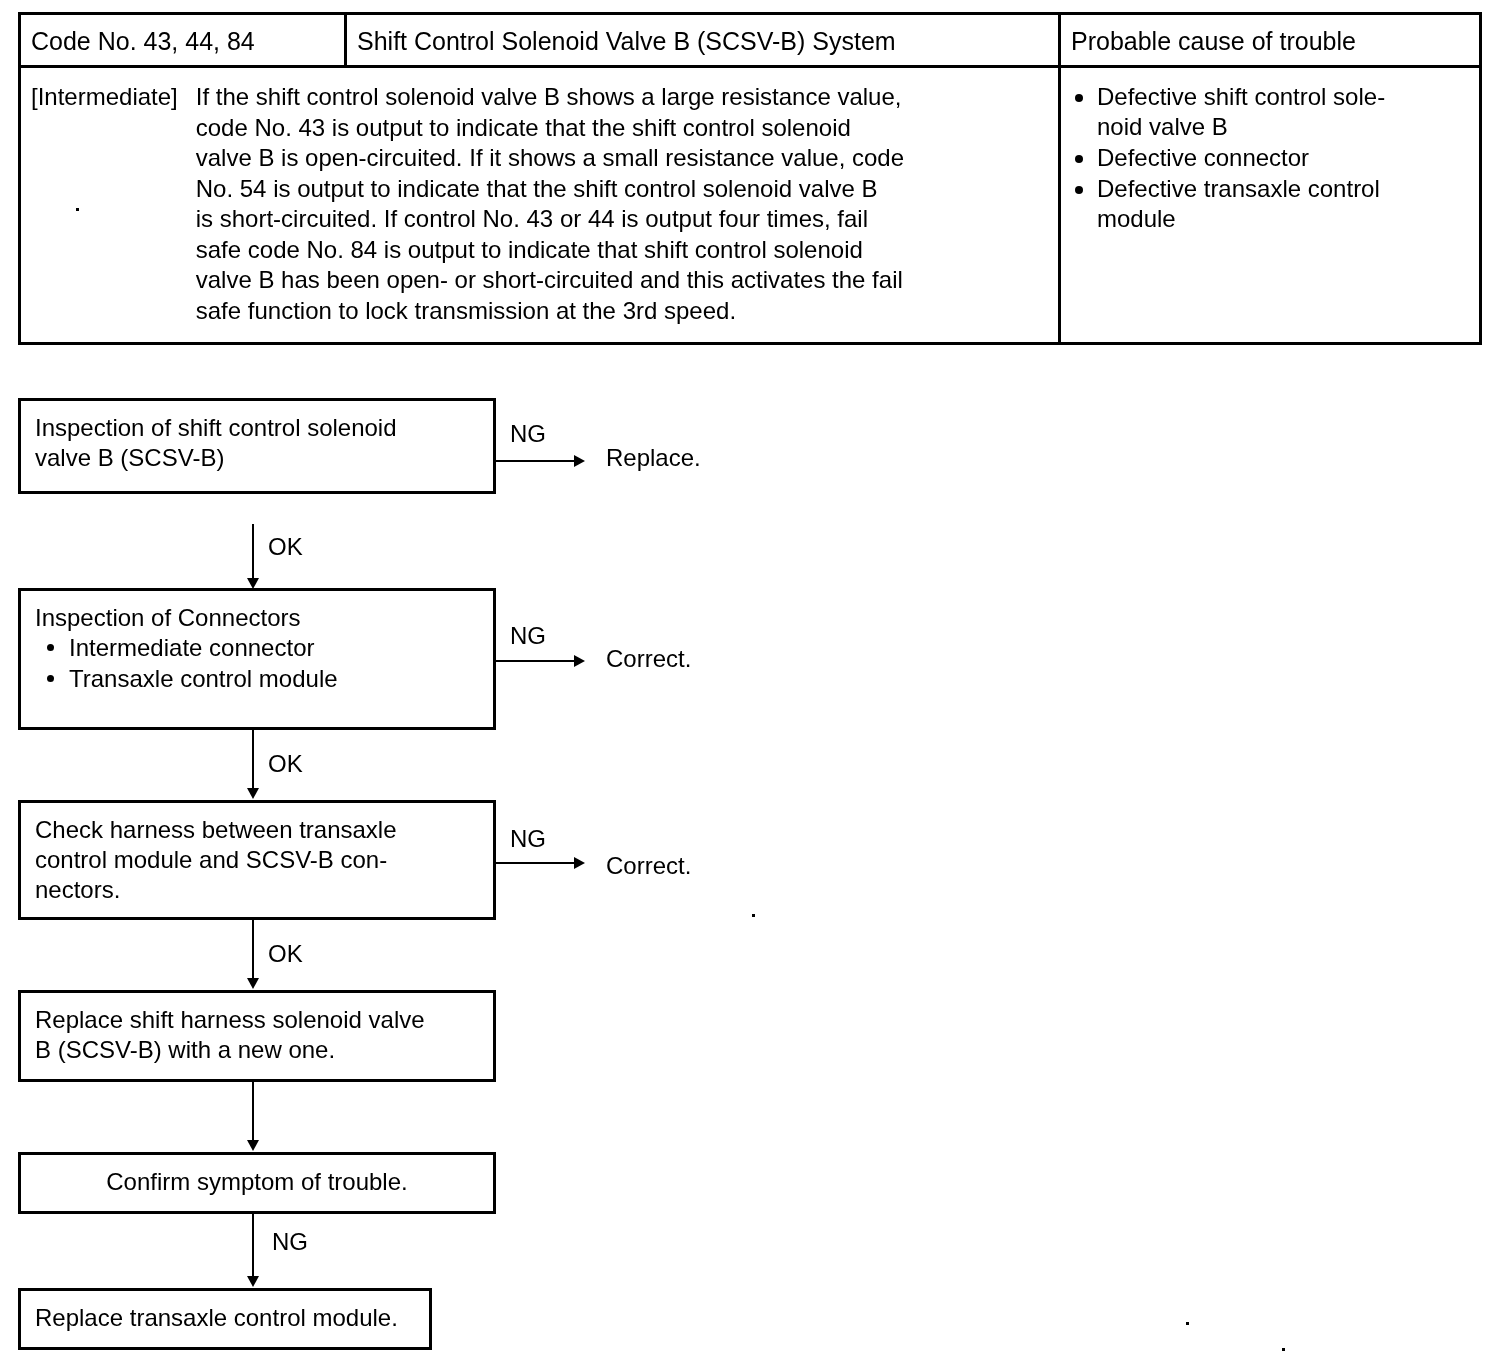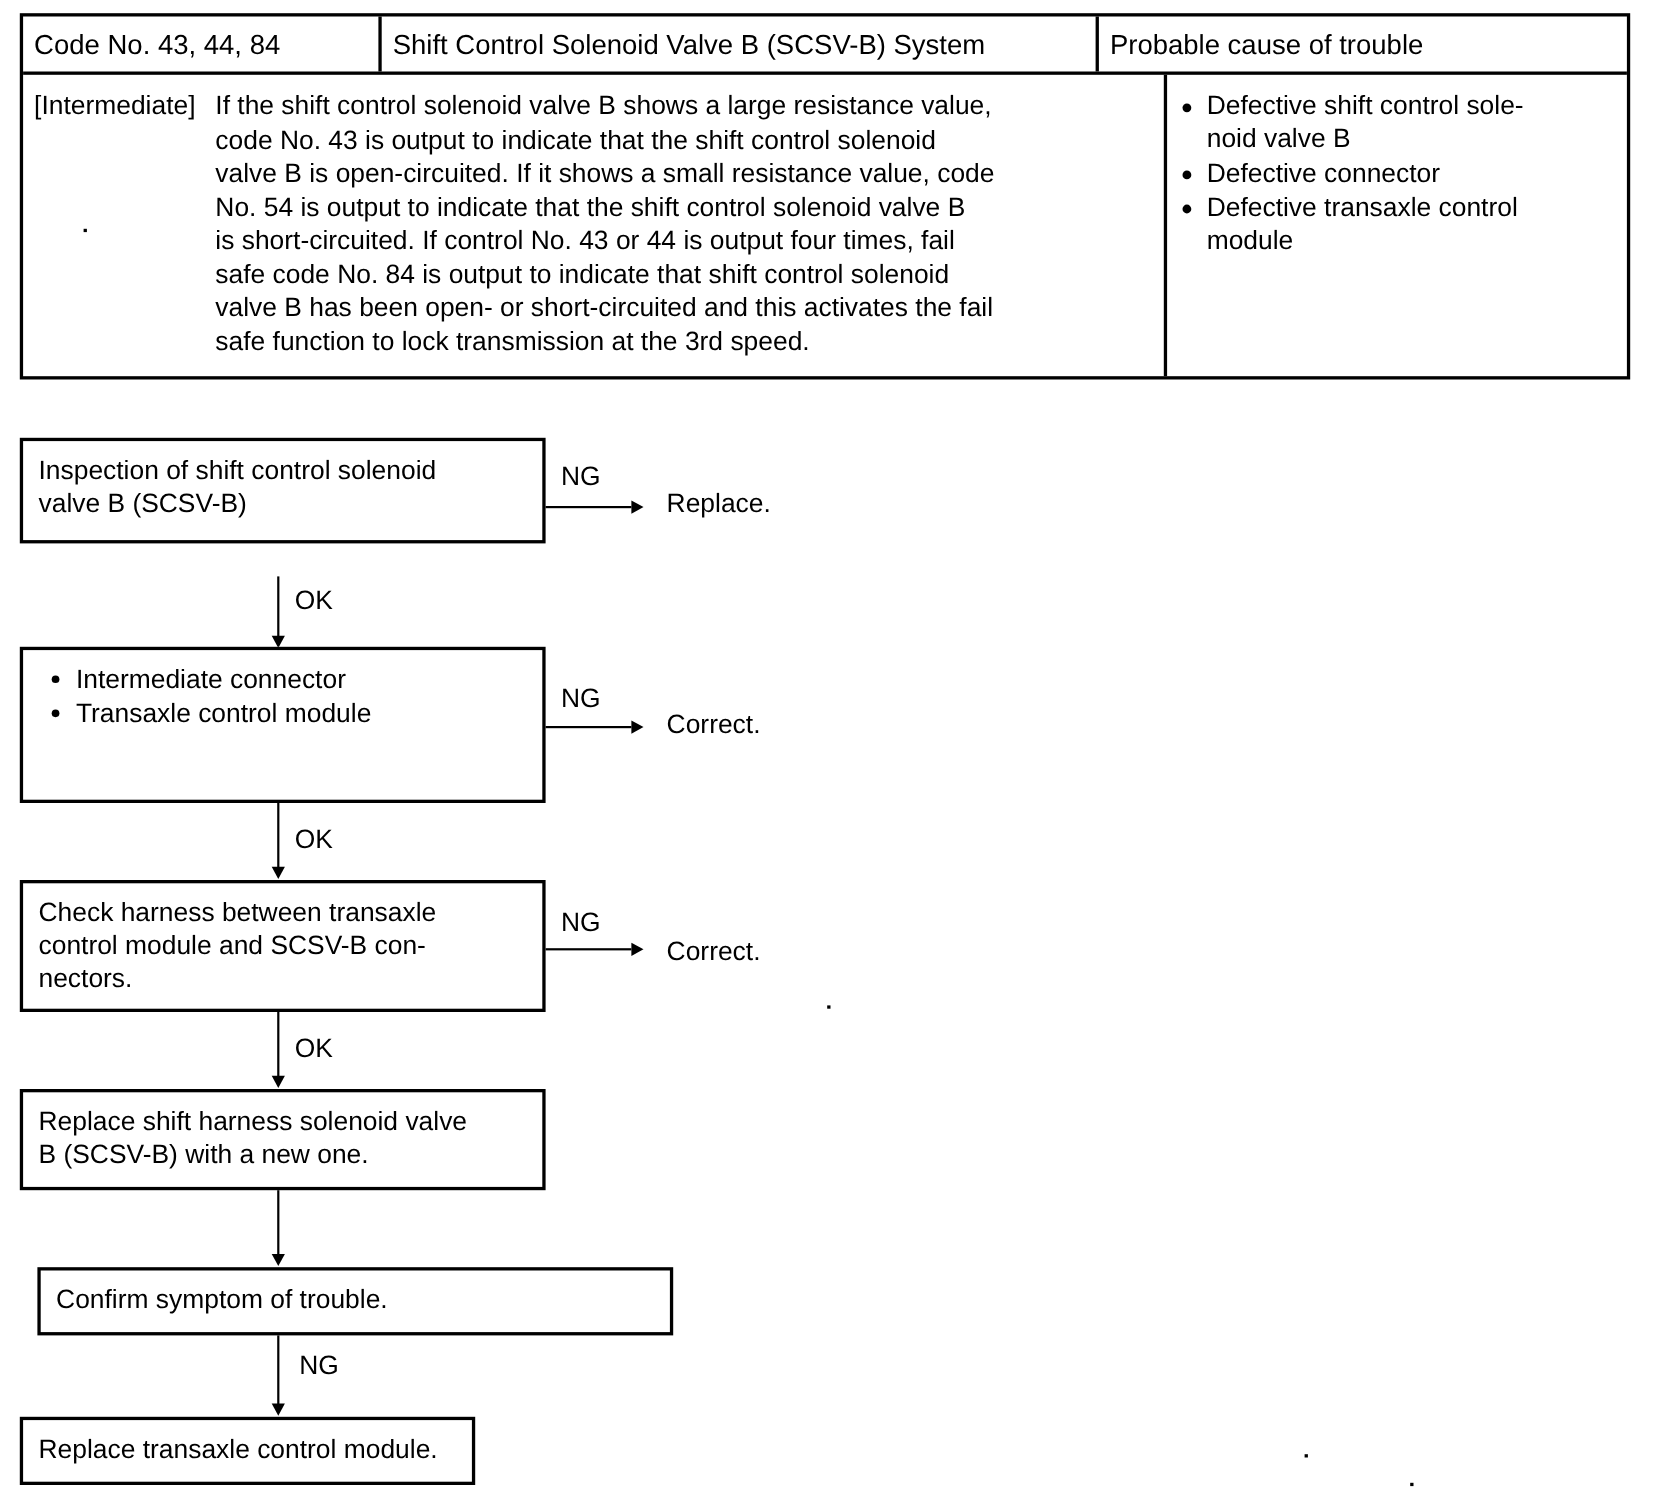--- a/index.html
+++ b/index.html
@@ -29,21 +29,21 @@
     display: flex;
   }
   .table-row.head {
     border-bottom: 3px solid #000;
   }
   .cell {
     box-sizing: border-box;
     padding: 6px 10px;
   }
   .cell.c1 { width: 326px; border-right: 3px solid #000; }
-  .cell.c2 { width: 652px; border-right: 3px solid #000; }
+  .cell.c2 { width: 714px; border-right: 3px solid #000; }
   .cell.c3 { flex: 1; }
 
   .head .cell {
     font-size: 25px;
     line-height: 32px;
     padding-top: 10px;
     padding-bottom: 8px;
   }
 
   .desc-cell {
@@ -201,20 +201,21 @@
   <div class="hline" style="left:496px; top:460px; width:78px;"></div>
   <div class="arrowhead-right" style="left:574px; top:455px;"></div>
   <div class="edge-label" style="left:510px; top:420px;">NG</div>
   <div class="result-label" style="left:606px; top:444px;">Replace.</div>
 
   <div class="vline" style="left:252px; top:524px; height:62px;"></div>
   <div class="arrowhead-down" style="left:247px; top:578px;"></div>
   <div class="edge-label" style="left:268px; top:533px;">OK</div>
 
   <div class="box" style="left:18px; top:588px; width:478px; height:142px;">
+    <p class="box-title" style="white-space:pre-line;">Inspection of Connectors</p>
     <ul class="bullets">
       <li>Intermediate connector</li>
       <li>Transaxle control module</li>
     </ul>
   </div>
   <div class="hline" style="left:496px; top:660px; width:78px;"></div>
   <div class="arrowhead-right" style="left:574px; top:655px;"></div>
   <div class="edge-label" style="left:510px; top:622px;">NG</div>
   <div class="result-label" style="left:606px; top:645px;">Correct.</div>
 
@@ -236,21 +237,21 @@
   <div class="arrowhead-down" style="left:247px; top:978px;"></div>
   <div class="edge-label" style="left:268px; top:940px;">OK</div>
 
   <div class="box" style="left:18px; top:990px; width:478px; height:92px;">
     <p class="box-title" style="white-space:pre-line;">Replace shift harness solenoid valve
 B (SCSV-B) with a new one.</p>
   </div>
   <div class="vline" style="left:252px; top:1082px; height:66px;"></div>
   <div class="arrowhead-down" style="left:247px; top:1140px;"></div>
 
-  <div class="box" style="left:34px; top:1152px; width:578px; height:62px;">
+  <div class="box" style="left:18px; top:1152px; width:478px; height:62px;text-align:center;">
     <p class="box-title" style="white-space:pre-line;">Confirm symptom of trouble.</p>
   </div>
   <div class="vline" style="left:252px; top:1214px; height:70px;"></div>
   <div class="arrowhead-down" style="left:247px; top:1276px;"></div>
   <div class="edge-label" style="left:272px; top:1228px;">NG</div>
 
   <div class="box" style="left:18px; top:1288px; width:414px; height:62px;">
     <p class="box-title" style="white-space:pre-line;">Replace transaxle control module.</p>
   </div>
 

